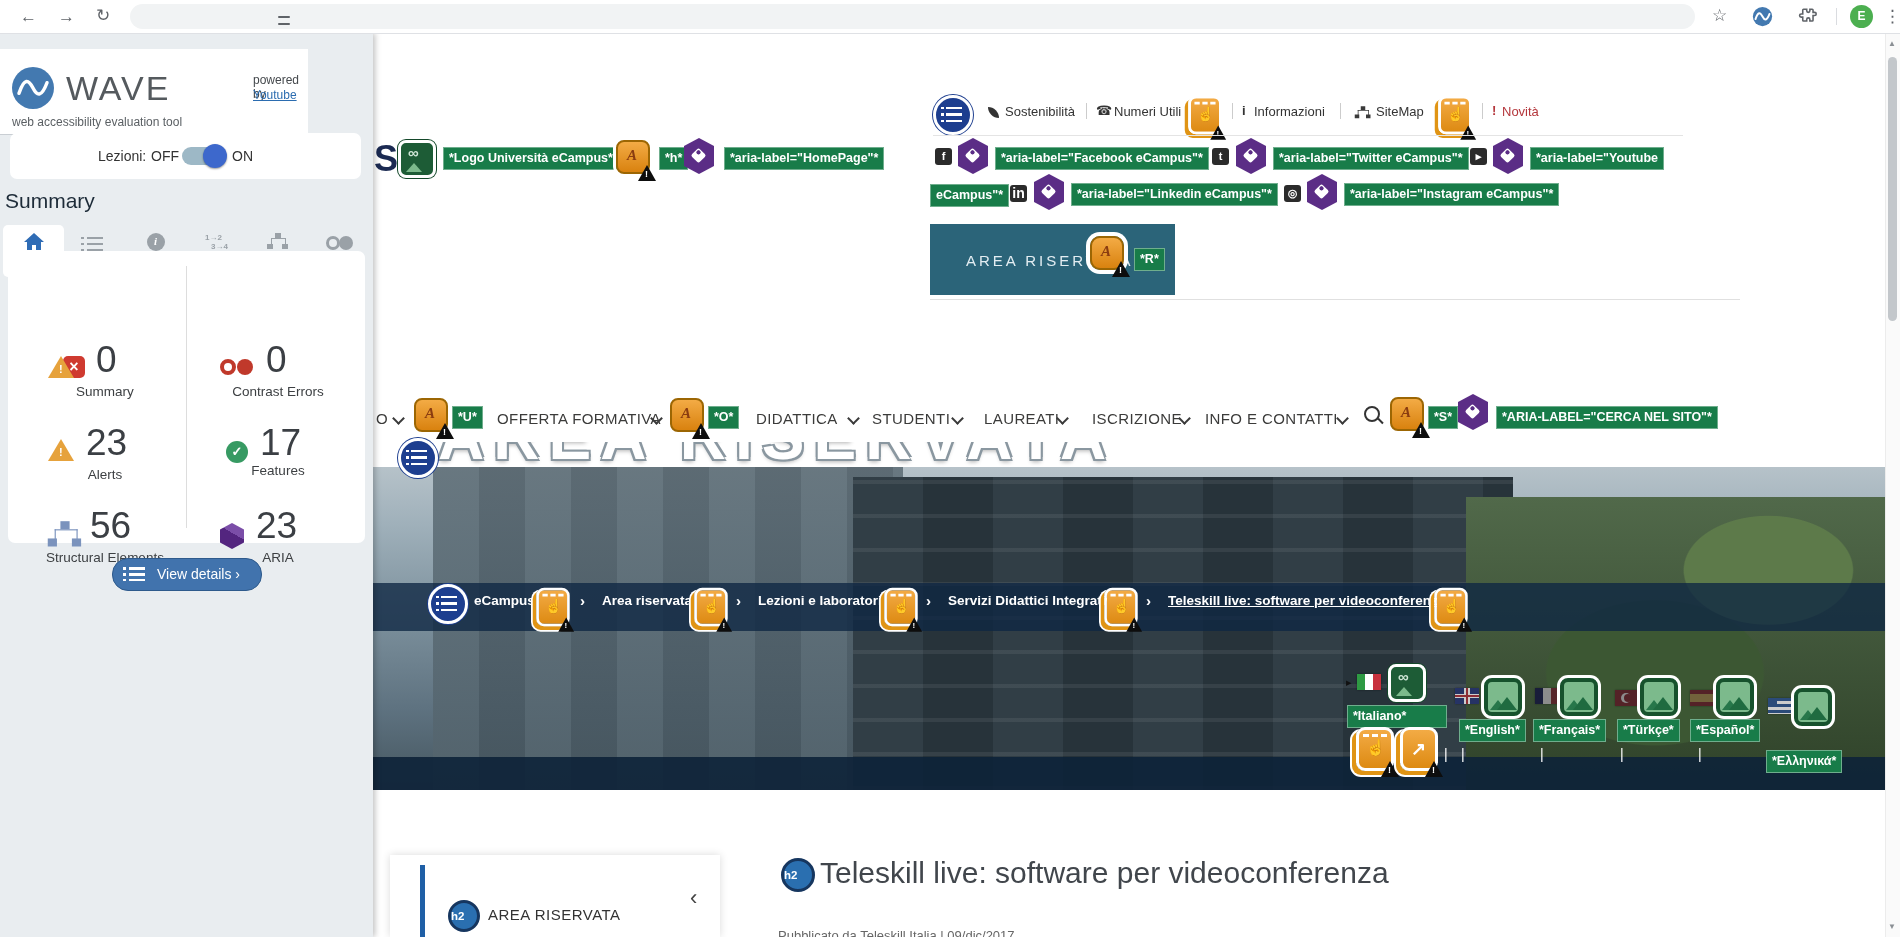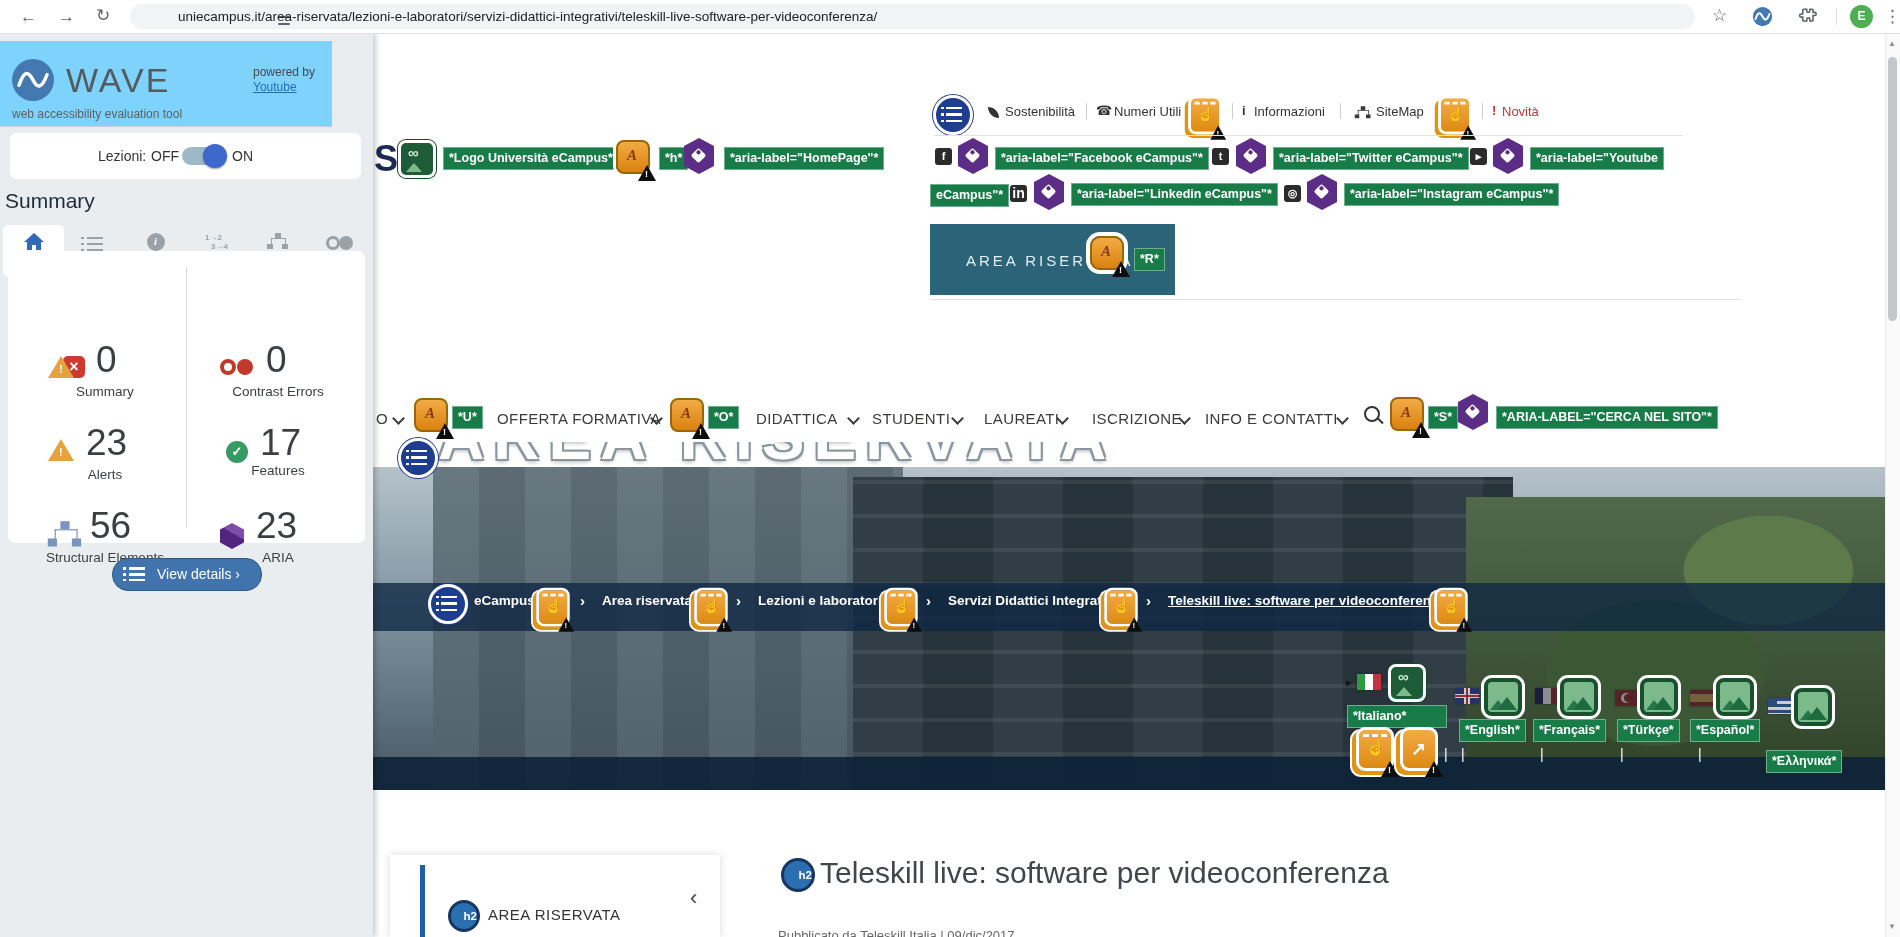--- a/index.html
+++ b/index.html
@@ -20,21 +20,21 @@
   .tbsep{position:absolute;left:1836px;top:8px;width:1px;height:17px;background:#dadce0;}
 
   
   #scrollbar{position:absolute;right:0;top:33px;width:14px;height:904px;background:#fafafa;border-left:1px solid #ececec;z-index:9;}
   #scrollthumb{position:absolute;left:2px;top:24px;width:9px;height:264px;border-radius:5px;background:#c3c7cb;}
   .scarrow{position:absolute;left:2px;font-size:8px;color:#8a8f94;}
 
   
   #wavepanel{position:absolute;left:0;top:33px;width:373px;height:904px;background:#e9edf0;z-index:10;
              box-shadow:2px 0 6px rgba(0,0,0,.25);}
-  #whead{position:absolute;left:0;top:8px;width:332px;height:85px;background:#7dd3fc;border-bottom:1px solid #c9ced3;}
+  #whead{position:absolute;left:0;top:16px;width:308px;height:85px;background:#ffffff;border-bottom:1px solid #c9ced3;}
   #wlogo{position:absolute;left:12px;top:18px;}
   #wname{position:absolute;left:66px;top:20px;font-size:34px;letter-spacing:2px;color:#555a5e;}
   #wpow{position:absolute;left:253px;top:24px;font-size:12px;color:#44484c;}
   #wpowlink{position:absolute;left:253px;top:39px;font-size:12px;color:#2b6cb0;text-decoration:underline;}
   #wsub{position:absolute;left:12px;top:66px;font-size:12px;color:#5a5f63;}
   #stylescard{position:absolute;left:10px;top:100px;width:351px;height:46px;background:#fff;border-radius:7px;}
   #styleslbl{position:absolute;left:88px;top:15px;font-size:14px;color:#333;}
   #offlbl{position:absolute;left:141px;top:15px;font-size:14px;color:#333;}
   #onlbl{position:absolute;left:222px;top:15px;font-size:14px;color:#333;}
   #toggle{position:absolute;left:172px;top:14px;width:42px;height:18px;border-radius:10px;background:#9db8c6;}
@@ -185,42 +185,41 @@
   .flag-gr{background:repeating-linear-gradient(180deg,#2d5fa6 0 3px,#fff 3px 6px);}
   .flag-gr::before{content:"";position:absolute;left:0;top:0;width:9px;height:9px;background:#2d5fa6;}
   .dim{filter:brightness(.55) saturate(.6);}
   .dim2{filter:brightness(.8) saturate(.8);}
   .langlbl{z-index:3;}
   .pipe{position:absolute;color:#fff;font-size:14px;z-index:3;}
   #langarrow{position:absolute;font-size:11px;color:#111;z-index:3;}
 
   
   .h2badge{position:absolute;width:26px;height:26px;border-radius:50%;background:#2a6fb0;border:3px solid #16365f;
-        color:#fff;font-weight:bold;font-size:11.5px;text-align:right;line-height:26px;z-index:2;}
+        color:#fff;font-weight:bold;font-size:11.5px;text-align:left;line-height:26px;z-index:2;}
   #sidecard{position:absolute;left:390px;top:855px;width:330px;height:82px;background:#fff;
         box-shadow:0 0 8px rgba(0,0,0,.15);z-index:2;}
   #sidebar-blue{position:absolute;left:30px;top:10px;width:5px;height:72px;background:#1f5fa6;}
   #sidecard .sclbl{position:absolute;left:98px;top:51px;font-size:15px;letter-spacing:.5px;color:#333;}
   #sidecard .scchev{position:absolute;left:300px;top:30px;font-size:22px;color:#444;}
   #pageheading{position:absolute;left:820px;top:856px;font-size:30px;color:#41464c;z-index:2;white-space:nowrap;}
   #byline{position:absolute;left:778px;top:928px;font-size:13px;color:#666;z-index:2;}
 </style>
 </head>
 <body>
 
 <div id="screen">
 
   <div id="toolbar">
     <span class="tbico" style="left:20px;top:8px">←</span>
     <span class="tbico" style="left:58px;top:8px">→</span>
     <span class="tbico" style="left:96px;top:7px">↻</span>
     <div id="urlpill">
       <span class="slid"></span>
     </div>
-    <span id="urltext">uniecampus.it/area-riservata/lezioni-e-laboratori/servizi-didattici-integrativi/teleskill-live-software-per-videoconferenza/</span>
     <span class="tbico" style="left:1712px;top:7px">☆</span>
     <span class="abs" style="left:1752px;top:6px">
       <svg width="21" height="21" viewBox="0 0 24 24">
           <circle cx="12" cy="12" r="11" fill="#4379b0"></circle>
       <path d="M4 15 C7 6 9.5 7 12 12 S 17 17 20 9" stroke="#fff" stroke-width="2.2" fill="none" stroke-linecap="round"></path>
         </svg>
     </span>
     <span class="abs" style="left:1798px;top:6px">
       <svg width="19" height="19" viewBox="0 0 24 24" fill="none" stroke="#5f6368" stroke-width="2">
       <path d="M9 4h2v2a2 2 0 104 0V4h3a1 1 0 011 1v3h2a2 2 0 110 4h-2v6a1 1 0 01-1 1h-3v-2a2 2 0 10-4 0v2H7a1 1 0 01-1-1v-4H4a2 2 0 110-4h2V5a1 1 0 011-1z"></path>

